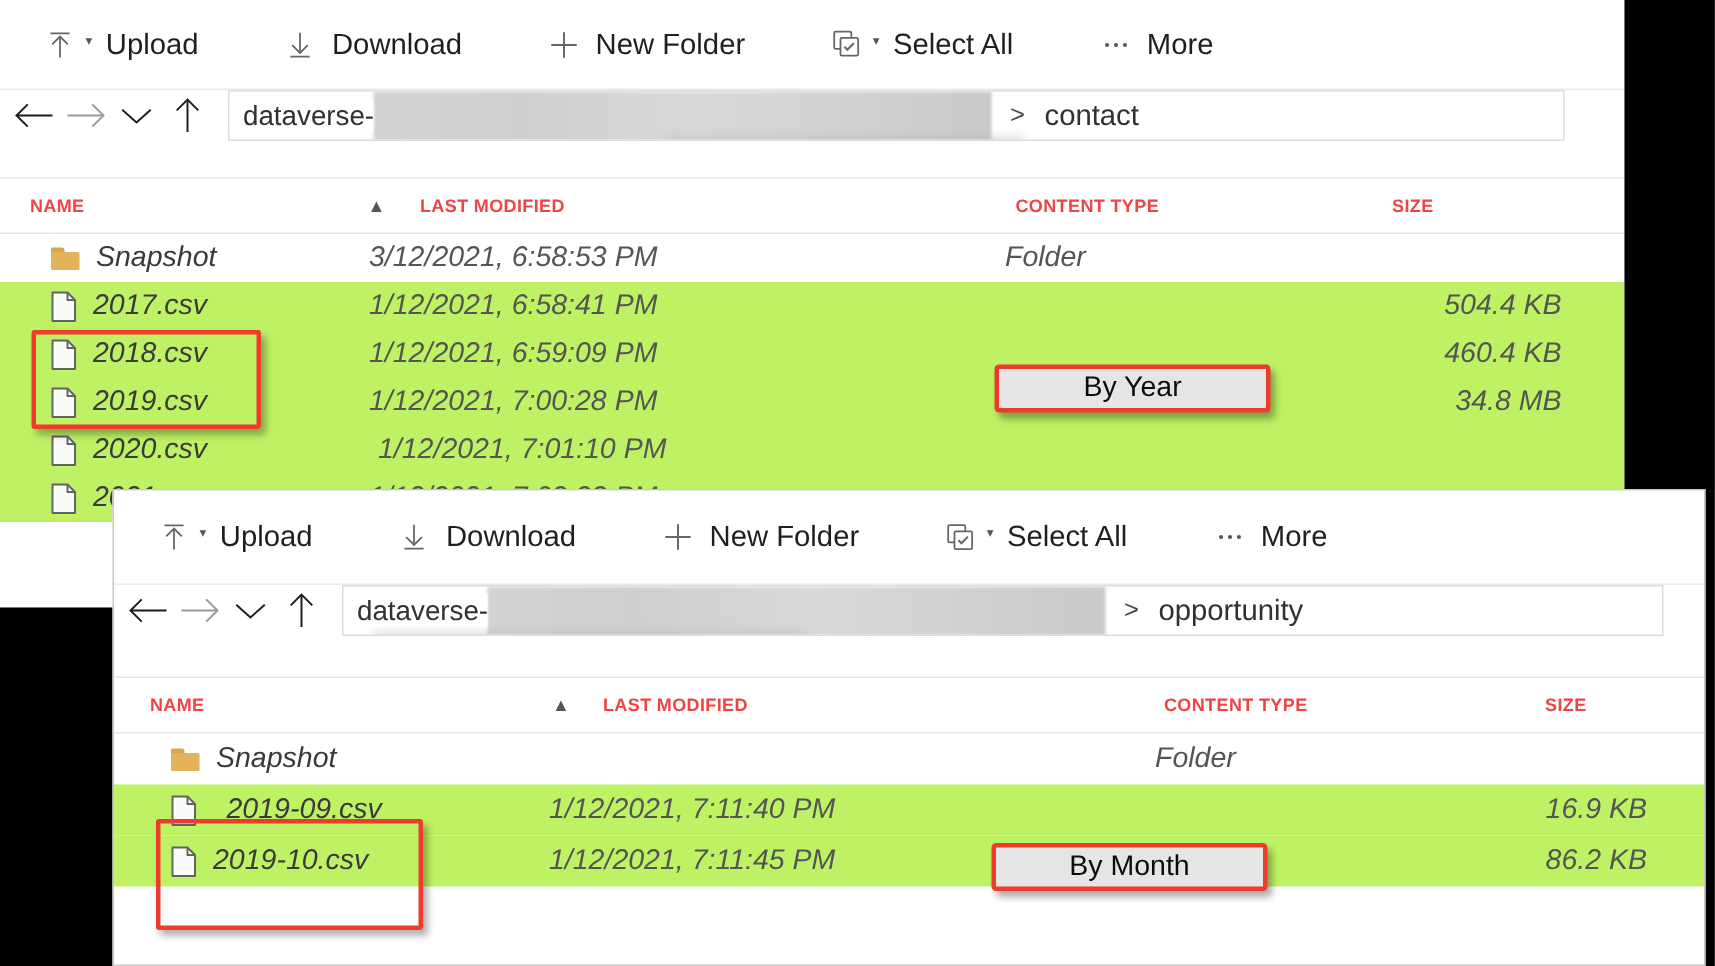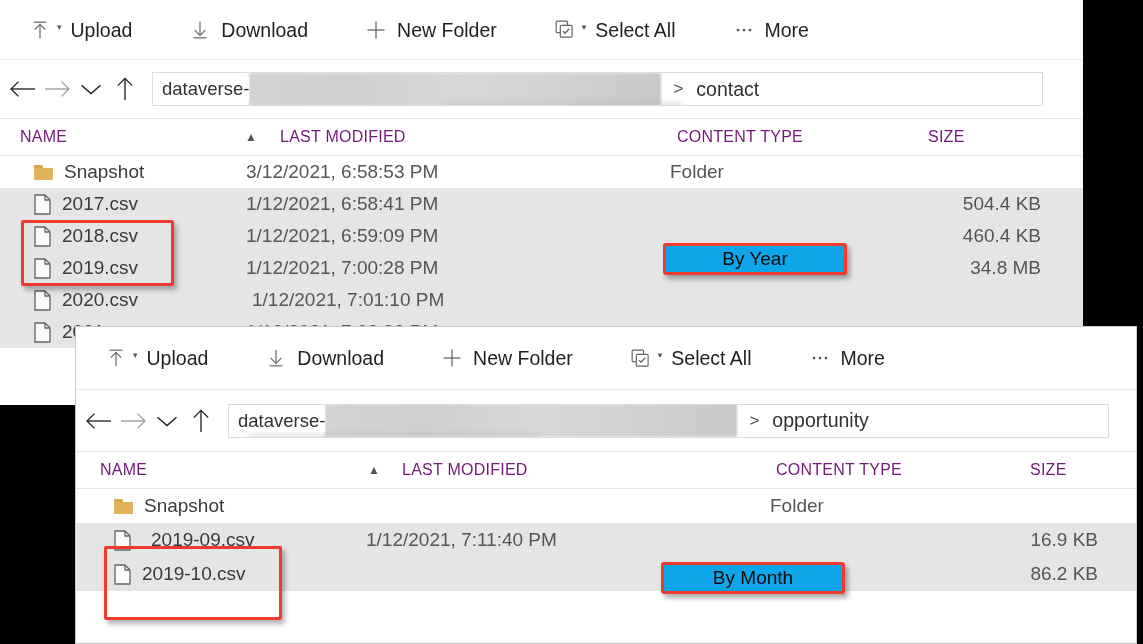--- a/index.html
+++ b/index.html
@@ -58,21 +58,20 @@
     top: -3px;
   }
 
   
   .addrbar {
     position: relative;
     height: 59px;
     background: #fff;
     border-bottom: 1px solid #e6e6e6;
     display: flex;
-    align-items: center;
   }
   .nav-ico {
     width: 34px; height: 34px;
     display: inline-flex; align-items: center; justify-content: center;
     color: #1b1b1b;
     cursor: default;
   }
   .nav-ico.disabled { color: #9a9a9a; }
   .pathbox {
     position: relative;
@@ -123,39 +122,40 @@
   
   .thead {
     display: flex;
     align-items: center;
     height: 37px;
     border-bottom: 1px solid #e6e6e6;
     position: relative;
   }
   .th {
     position: absolute;
-    font-size: 16px;
-    font-weight: normal;
-    color: #701a75;
+    font-size: 12px;
+    font-weight: bold;
+    color: #ef4444;
     letter-spacing: .25px;
     white-space: nowrap;
   }
   .sort-caret {
     position: absolute;
     font-size: 12px;
     color: #555;
     font-weight: bold;
   }
   .row {
     display: flex;
     align-items: center;
     height: 32px;
     position: relative;
-  }
-  .row.sel { background: #e5e5e5; }
+    font-style: italic;
+  }
+  .row.sel { background: #bef264; }
   .cell {
     position: absolute;
     font-size: 19px;
     color: #555553;
     white-space: nowrap;
   }
   .cell.name { color: #3b3a39; display: flex; align-items: center; gap: 11px; }
   .cell.size { text-align: right; }
 
   
@@ -177,21 +177,21 @@
   .file-ico {
     width: 17px; height: 21px;
     position: relative;
     flex: none;
   }
   .file-ico svg { display:block; }
 
   
   .callout {
     position: absolute;
-    background: #0ea5e9;
+    background: #e5e5e5;
     border: 3px solid #ef3b2d;
     border-radius: 3px;
     display: flex;
     align-items: center;
     justify-content: center;
     font-size: 19px;
     color: #0c0c0c;
     box-shadow: 3px 4px 5px rgba(0,0,0,.33);
     z-index: 40;
   }
@@ -562,20 +562,21 @@
       <div class="row sel" style="height:34px;">
         <span class="cell name" style="left:38px;align-items:flex-end;">
           <span class="file-ico">
             <svg width="17" height="21" viewBox="0 0 17 21">
                 <path d="M1 1h10l5 5v14H1z" fill="#fafafa" stroke="#636363" stroke-width="1.3" stroke-linejoin="round"></path>
                 <path d="M11 1v5h5" fill="none" stroke="#636363" stroke-width="1.3" stroke-linejoin="round"></path>
               </svg>
           </span>
           <span>2019-10.csv</span>
         </span>
+        <span class="cell" style="left:290px;">1/12/2021, 7:11:45 PM</span>
         <span class="cell size" style="right:38px;">86.2 KB</span>
       </div>
     </div>
   </div>
 
   <div class="hl-box" style="left:104px; top:546px; width:178px; height:74px;"></div>
 
   <div class="callout" style="left:661px; top:562px; width:184px; height:32px;">
     <span>By Month</span>
   </div>

